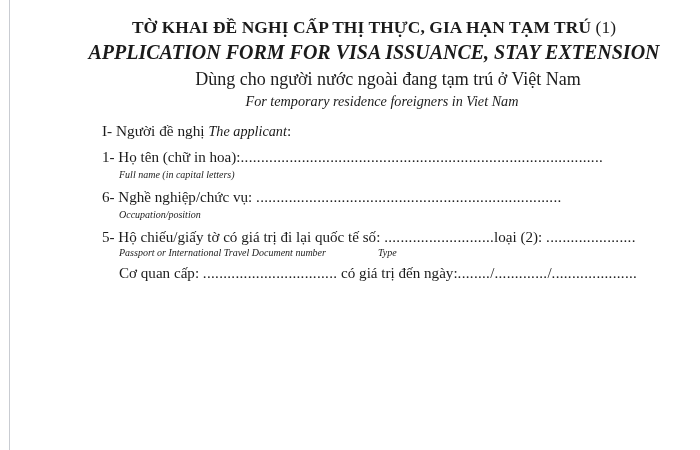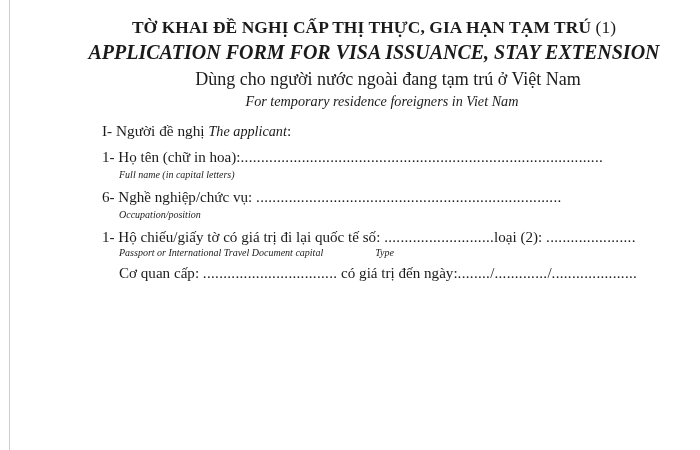--- a/index.html
+++ b/index.html
@@ -170,24 +170,24 @@
     <div class="sub gap-sm">Full name (in capital letters)</div>
 
 
 
     <div class="line gap-lg">
       <span>6- Nghề nghiệp/chức vụ:</span> <span class="dots">...........................................................................</span>
     </div>
     <div class="sub gap-sm">Occupation/position</div>
 
     <div class="line gap-lg">
-      <span>1- Hộ chiếu/giấy tờ có giá trị đi lại quốc tế số:</span> <span class="dots">...........................</span><span>loại (2):</span> <span class="dots">......................</span>
+      <span>5- Hộ chiếu/giấy tờ có giá trị đi lại quốc tế số:</span> <span class="dots">...........................</span><span>loại (2):</span> <span class="dots">......................</span>
     </div>
     <div class="sub gap-xs">
-      <span>Passport or International Travel Document capital</span><span class="sp-5"></span><span>Type</span>
+      <span>Passport or International Travel Document number</span><span class="sp-5"></span><span>Type</span>
     </div>
 
     <div class="line indent gap-md">
       <span>Cơ quan cấp:</span> <span class="dots">.................................</span> <span>có giá trị đến ngày:</span><span class="dots">........</span><span>/</span><span class="dots">.............</span><span>/</span><span class="dots">.....................</span>
     </div>
 
 
   </div>
 </div>
 

